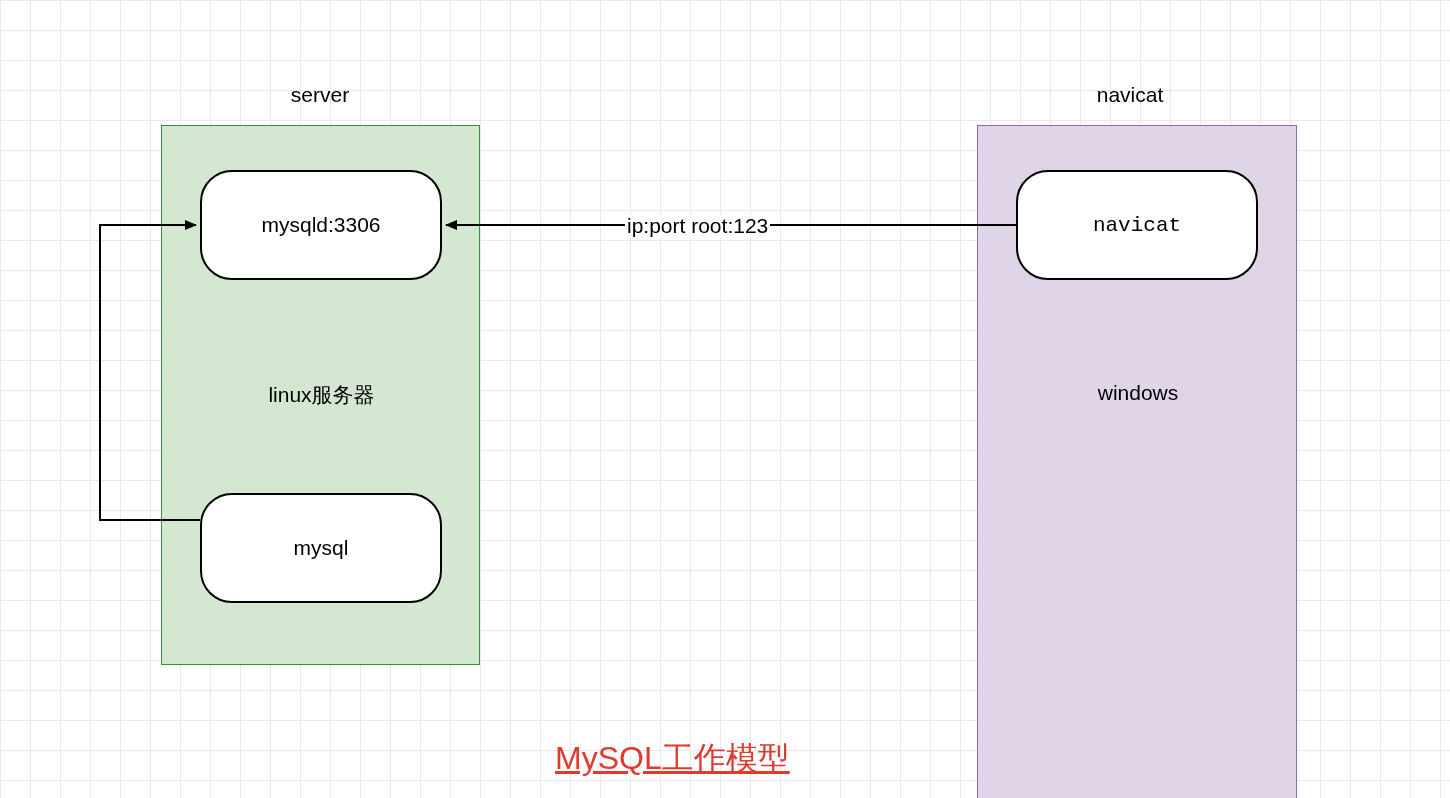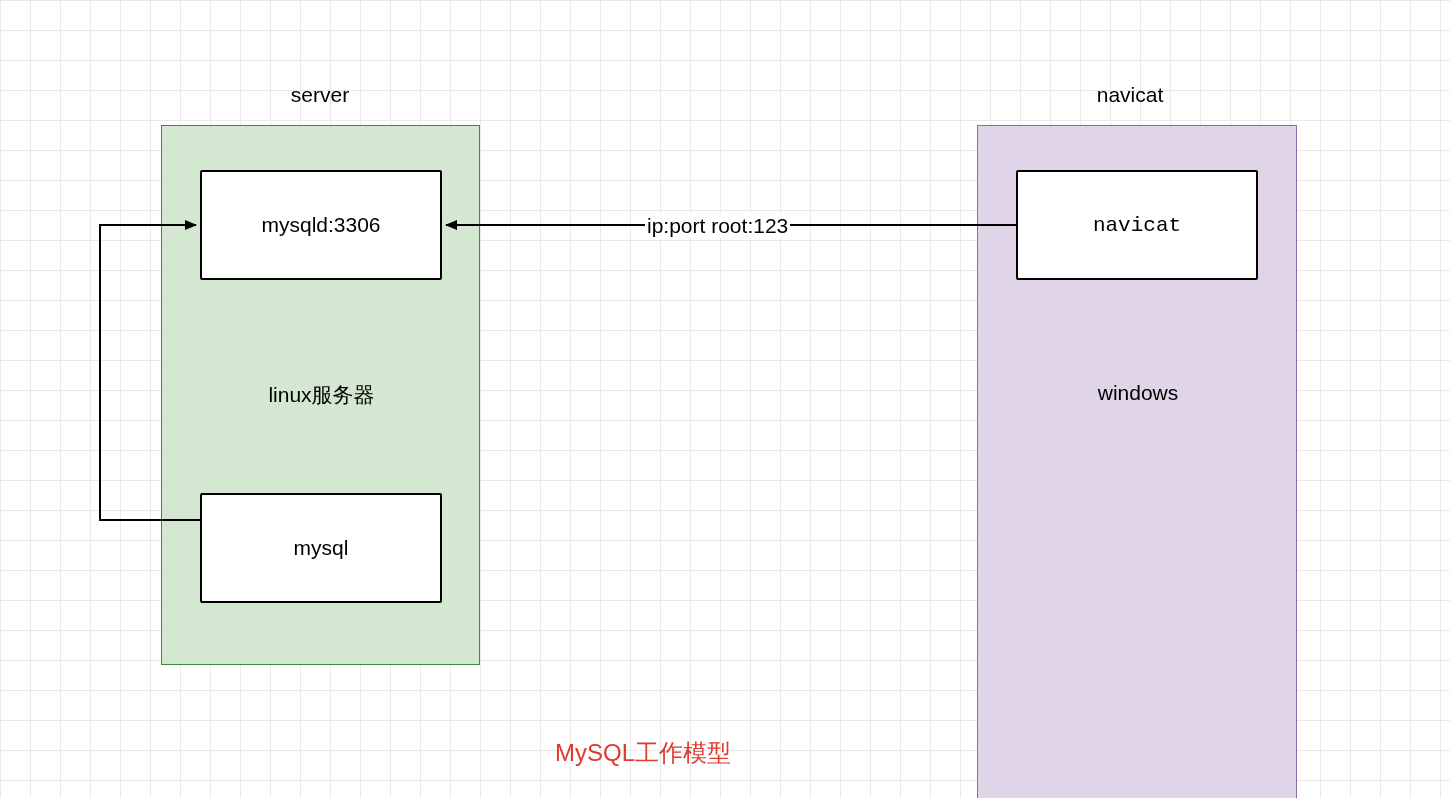--- a/index.html
+++ b/index.html
@@ -32,41 +32,41 @@
     background: #d4e8d1;
     border-color: #3c8a3c;
   }
   .client-box {
     background: #e0d5e8;
     border-color: #8a6ca8;
   }
   .node-box {
     background: #ffffff;
     border: 2px solid #000;
-    border-radius: 2px;
+    border-radius: 32px;
     display: flex;
     align-items: center;
     justify-content: center;
     font-size: 21px;
   }
   .label {
     position: absolute;
     font-size: 21px;
     color: #000;
     text-align: center;
     white-space: nowrap;
   }
   .label-mask {
     background: #fff;
     padding: 0 2px;
-    margin-left: 20px;
   }
   .title-red {
     color: #e03a2f;
-    font-size: 24px;
+    font-size: 32px;
+    text-decoration: underline;
   }
   svg.overlay {
     position: absolute;
     left: 0; top: 0;
     width: 1450px;
     height: 798px;
     pointer-events: none;
   }
 </style>
 </head>

